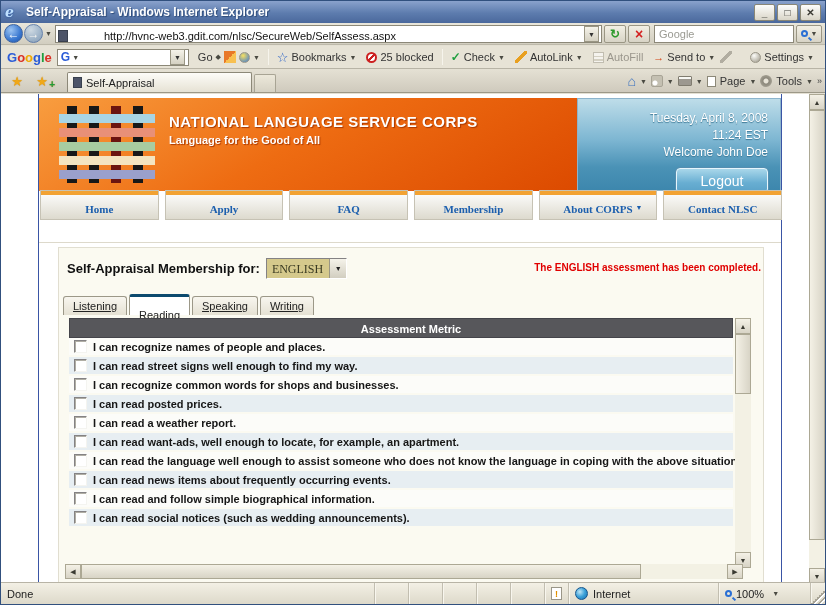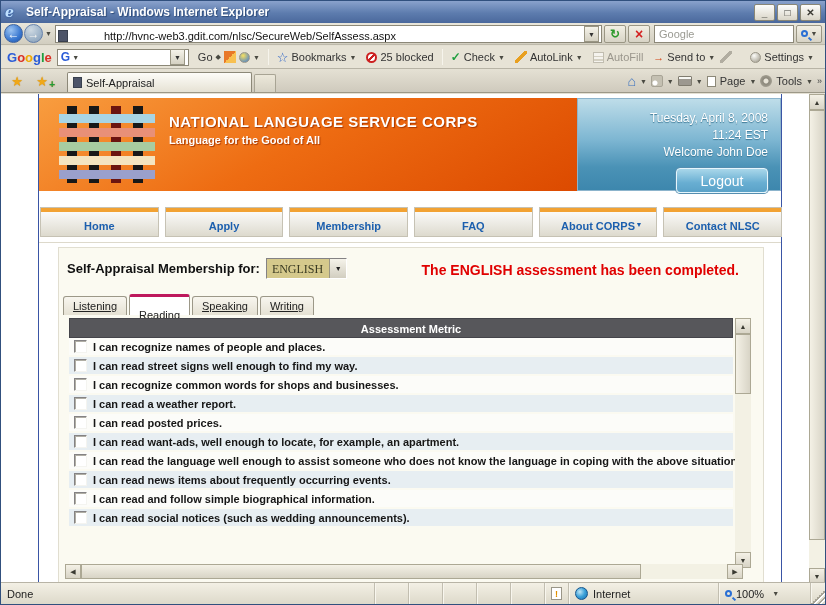--- a/index.html
+++ b/index.html
@@ -89,40 +89,40 @@
   .hbar.h4{top:50px; background:#f4e4c0}.hbar.h5{top:64px; background:#9aa0cc}
   .banner-titles { position:absolute; left:130px; top:15px; color:#fff; }
   .org-name { font-size:15px; font-weight:bold; letter-spacing:.5px; text-shadow:1px 1px 1px #a83800; }
   .tagline { font-size:11px; font-weight:bold; margin-top:4px; text-shadow:1px 1px 1px #a83800; }
   .banner-blue { width:212px; height:100%; background:linear-gradient(#bedde9, #7db6d2 45%, #4a92b6 75%, #3d87ad); border:1px solid #8cb4cc; color:#fff; text-align:right; padding:12px 12px 0 0; font-size:12px; }
   .banner-blue .bline { margin-bottom:3px; text-shadow:0 1px 1px #3a7694; }
   .logout-btn { margin-top:6px; width:92px; height:25px; border:1px solid #e6f6fc; border-radius:4px;
     background:linear-gradient(#a9d7ea,#68aed2 60%,#5aa2c8); color:#fff; font-size:14px; box-shadow:0 0 0 1px #558eb0; }
 
   
-  .nlsc-nav { position:absolute; top:113px; left:1px; width:742px; display:flex; gap:6px; }
+  .nlsc-nav { position:absolute; top:96px; left:1px; width:742px; display:flex; gap:6px;font-family:Liberation Serif, serif; }
   .nav-btn { flex:1; height:30px; background:linear-gradient(#ffffff,#dddace); border:1px solid #c6c2b4; position:relative; text-align:center; }
   .nav-stripe { position:absolute; top:0; left:0; width:100%; height:4px; background:#f2a233; }
   .nav-label { color:#1c5fae; font-weight:bold; font-size:11px; line-height:28px; padding-top:4px; }
   .nav-caret { color:#1c5fae; font-size:7px; position:absolute; right:14px; top:13px; }
   .nav-divider { position:absolute; top:148px; left:0; width:100%; height:1px; background:#ddd9cb; }
 
   
   .panel { position:absolute; top:153px; left:19px; width:706px; height:336px; background:#fbfaf1; border:1px solid #e1ded0; }
   .prompt-row { position:absolute; top:10px; left:8px; display:flex; align-items:center; }
   .prompt-label { font-size:13px; font-weight:bold; color:#111; margin-right:6px; }
   .lang-select { display:flex; height:21px; border:1px solid; border-color:#848284 #fff #fff #848284; box-shadow:inset 1px 1px 0 #a8a69a; }
   .lang-value { background:#d5c98c; color:#3a3a22; font-size:12px; padding:3px 6px 0 5px; min-width:62px;font-family:Liberation Serif, serif; }
   .lang-arrow { width:17px; background:linear-gradient(#f5f3ea,#d2cec0); border-left:1px solid #9a9684; font-size:7px; text-align:center; line-height:19px; color:#222; }
-  .completed-msg { position:absolute; top:14px; right:24px; color:#e00000; font-size:14px; font-weight:bold; }
+  .completed-msg { position:absolute; top:14px; right:2px; color:#e00000; font-size:10px; font-weight:bold; }
 
   
   .tabs { position:absolute; top:46px; left:4px; display:flex; gap:2px; align-items:flex-end; }
   .tab { height:19px; padding:3px 9px 0; font-size:11px; color:#222; background:linear-gradient(#f8f6ef,#e5e1d3); border:1px solid #9c9888; border-bottom:none; border-radius:3px 3px 0 0;text-decoration:underline; }
-  .tab.active { background:#fff; border-top:3px solid #be185d; padding-top:12px; height:21px; }
+  .tab.active { background:#fff; border-top:3px solid #0c4a6e; padding-top:12px; height:21px; }
 
   
   .metric-table { position:absolute; top:70px; left:10px; width:664px; }
   .thead { height:20px; background:#57575b; color:#fff; font-size:11px; font-weight:bold; text-align:center; line-height:20px; border:1px solid #44444a;padding-left:20px; }
   .t-row { height:19px; display:flex; align-items:center; border-bottom:2px solid #fbfaf1; background:#fcfcf9; }
   .t-row:nth-child(even) { background:#e7eef2; }
   .cb { width:13px; height:13px; background:#fff; border:1px solid; border-color:#848284 #f4f4f0 #f4f4f0 #848284; box-shadow:inset 1px 1px 0 #b0aea4; margin:0 6px 0 5px; flex:none; }
   .row-label { font-size:11px; font-weight:bold; color:#161616; white-space:nowrap; }
 
   
@@ -304,27 +304,27 @@
   </div>
 
   <div class="nav-btn">
     <span class="nav-stripe"></span>
     <div class="nav-label">Apply</div>
 
   </div>
 
   <div class="nav-btn">
     <span class="nav-stripe"></span>
+    <div class="nav-label">FAQ</div>
+
+  </div>
+
+  <div class="nav-btn">
+    <span class="nav-stripe"></span>
     <div class="nav-label">Membership</div>
-
-  </div>
-
-  <div class="nav-btn">
-    <span class="nav-stripe"></span>
-    <div class="nav-label">FAQ</div>
 
   </div>
 
   <div class="nav-btn">
     <span class="nav-stripe"></span>
     <div class="nav-label">About CORPS</div>
     <span class="nav-caret">▼</span>
   </div>
 
   <div class="nav-btn">
@@ -368,26 +368,26 @@
     <span class="row-label">I can read street signs well enough to find my way.</span>
   </div>
 
   <div class="t-row">
     <span class="cb"></span>
     <span class="row-label">I can recognize common words for shops and businesses.</span>
   </div>
 
   <div class="t-row">
     <span class="cb"></span>
+    <span class="row-label">I can read posted prices.</span>
+  </div>
+
+  <div class="t-row">
+    <span class="cb"></span>
     <span class="row-label">I can read a weather report.</span>
-  </div>
-
-  <div class="t-row">
-    <span class="cb"></span>
-    <span class="row-label">I can read posted prices.</span>
   </div>
 
   <div class="t-row">
     <span class="cb"></span>
     <span class="row-label">I can read want-ads, well enough to locate, for example, an apartment.</span>
   </div>
 
   <div class="t-row">
     <span class="cb"></span>
     <span class="row-label">I can read the language well enough to assist someone who does not know the language in coping with the above situations.</span>

